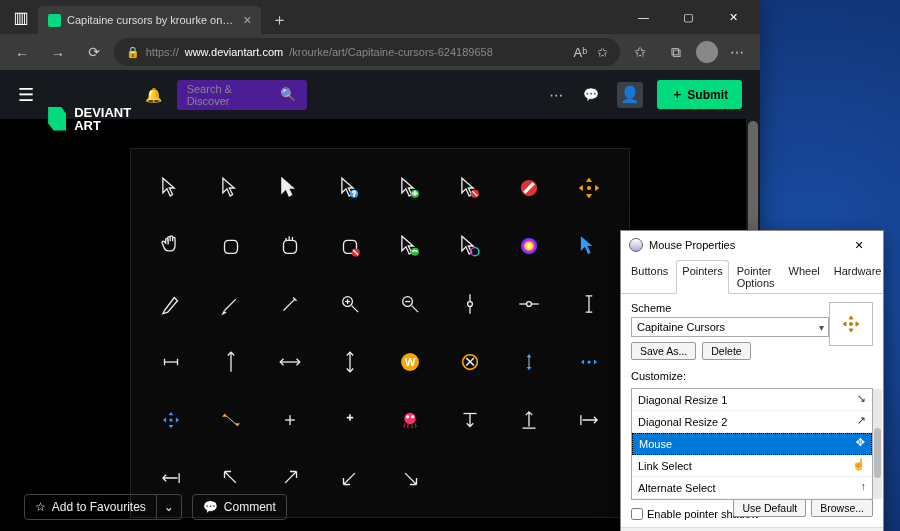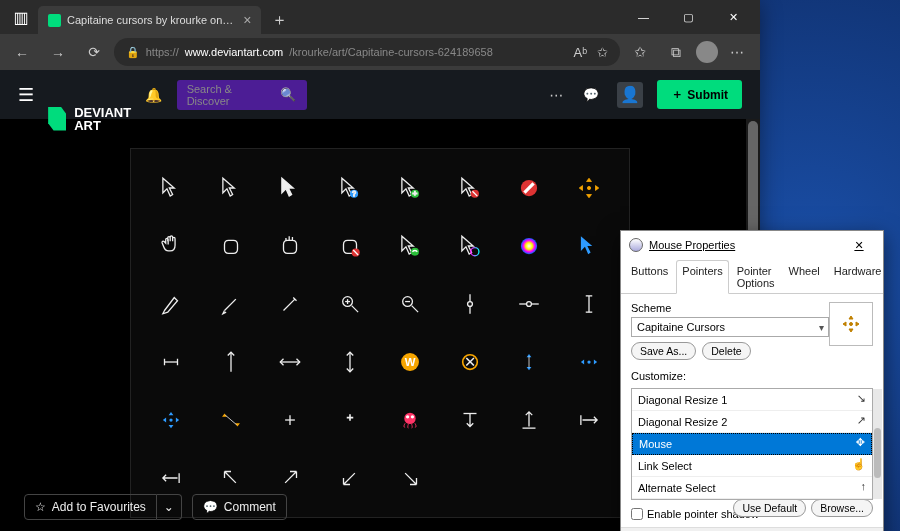--- a/index.html
+++ b/index.html
@@ -38,33 +38,33 @@
 .cursor-cell svg { width: 26px; height: 26px; }
 .actions-bar { position: absolute; bottom: 0; left: 0; right: 0; height: 48px; display: flex; align-items: center; padding: 0 24px; gap: 10px; color: #eee; font-size: 12px; }
 .act-btn { display: flex; align-items: center; gap: 6px; border: 1px solid #444; border-radius: 4px; padding: 5px 10px; font-size: 12px; }
 .act-ch { border: 1px solid #444; border-left: none; border-radius: 0 4px 4px 0; padding: 5px 7px; }
 .act-icons { margin-left: auto; display: flex; gap: 14px; font-size: 15px; align-items: center; }
 .scrollbar { position: absolute; top: 49px; right: 0; width: 14px; bottom: 0; background: #1a1a1a; }
 .sb-thumb { position: absolute; top: 2px; left: 2px; right: 2px; height: 120px; background: #666; border-radius: 6px; }
 
 
 .dialog { position: absolute; top: 230px; left: 620px; width: 264px; background: #f0f0f0; border: 1px solid #888; box-shadow: 0 6px 20px rgba(0,0,0,0.5); font-size: 11px; }
-.dlg-title { height: 28px; display: flex; align-items: center; padding: 0 8px; background: #fff; text-decoration: underline; }
+.dlg-title { height: 28px; display: flex; align-items: center; padding: 0 8px; background: #fff; }
 .dlg-title-icon { width: 14px; height: 14px; margin-right: 6px; border: 1px solid #666; border-radius: 50%; display: inline-block; background: linear-gradient(#fff,#aad); }
 .dlg-close { margin-left: auto; width: 32px; height: 22px; display: flex; align-items: center; justify-content: center; }
 .tabstrip { display: flex; gap: 2px; background: #fff; padding: 0 4px; border-bottom: 1px solid #ccc; }
 .tabitem { padding: 4px 5px; font-size: 11px; color: #222; border: 1px solid transparent; position: relative; top: 1px; }
 .tabitem.active { border: 1px solid #ccc; border-bottom: 1px solid #fff; background: #fff; border-radius: 3px 3px 0 0; }
 .dlg-body { background: #fff; padding: 8px 10px 10px; }
 .scheme-row { display: flex; align-items: flex-start; }
 .scheme-col { flex: 1; }
 .scheme-combo { width: 100%; height: 20px; border: 1px solid #aaa; margin: 3px 0 5px; display: flex; align-items: center; padding: 0 5px; font-size: 11px; position: relative; }
 .scheme-combo::after { content: "▾"; position: absolute; right: 4px; color: #555; font-size: 10px; }
 .scheme-btns { display: flex; gap: 6px; }
-.btn-sm { border: 1px solid #999; background: #f5f5f5; padding: 2px 8px; font-size: 10.5px; border-radius: 9px; }
+.btn-sm { border: 1px solid #999; background: #f5f5f5; padding: 2px 8px; font-size: 10.5px; border-radius: 2px; }
 .preview-box { width: 44px; height: 44px; border: 1px solid #bbb; background: #fff; display: flex; align-items: center; justify-content: center; }
 .customize-list { border: 1px solid #aaa; margin-top: 6px; }
 .cust-row { height: 22px; display: flex; align-items: center; padding: 0 6px; border-bottom: 1px solid #eee; position: relative; }
 .cust-row.selected { background: #0078d7; color: #fff; border: 1px dotted #000; }
 .cust-row-cursor { margin-left: auto; width: 16px; height: 16px; }
 .checkbox-row { display: flex; align-items: center; gap: 4px; margin-top: 8px; }
 .checkbox-row input { width: 12px; height: 12px; }
 .usedef-row { display: flex; gap: 5px; margin-top: -21px; justify-content: flex-end; }
 .dlg-footer { display: flex; justify-content: flex-end; gap: 6px; padding: 8px 10px; background: #f0f0f0; border-top: 1px solid #ddd; }
 .list-scroll { position: absolute; right: -10px; top: 0; width: 9px; bottom: 0; background: #e8e8e8; }

